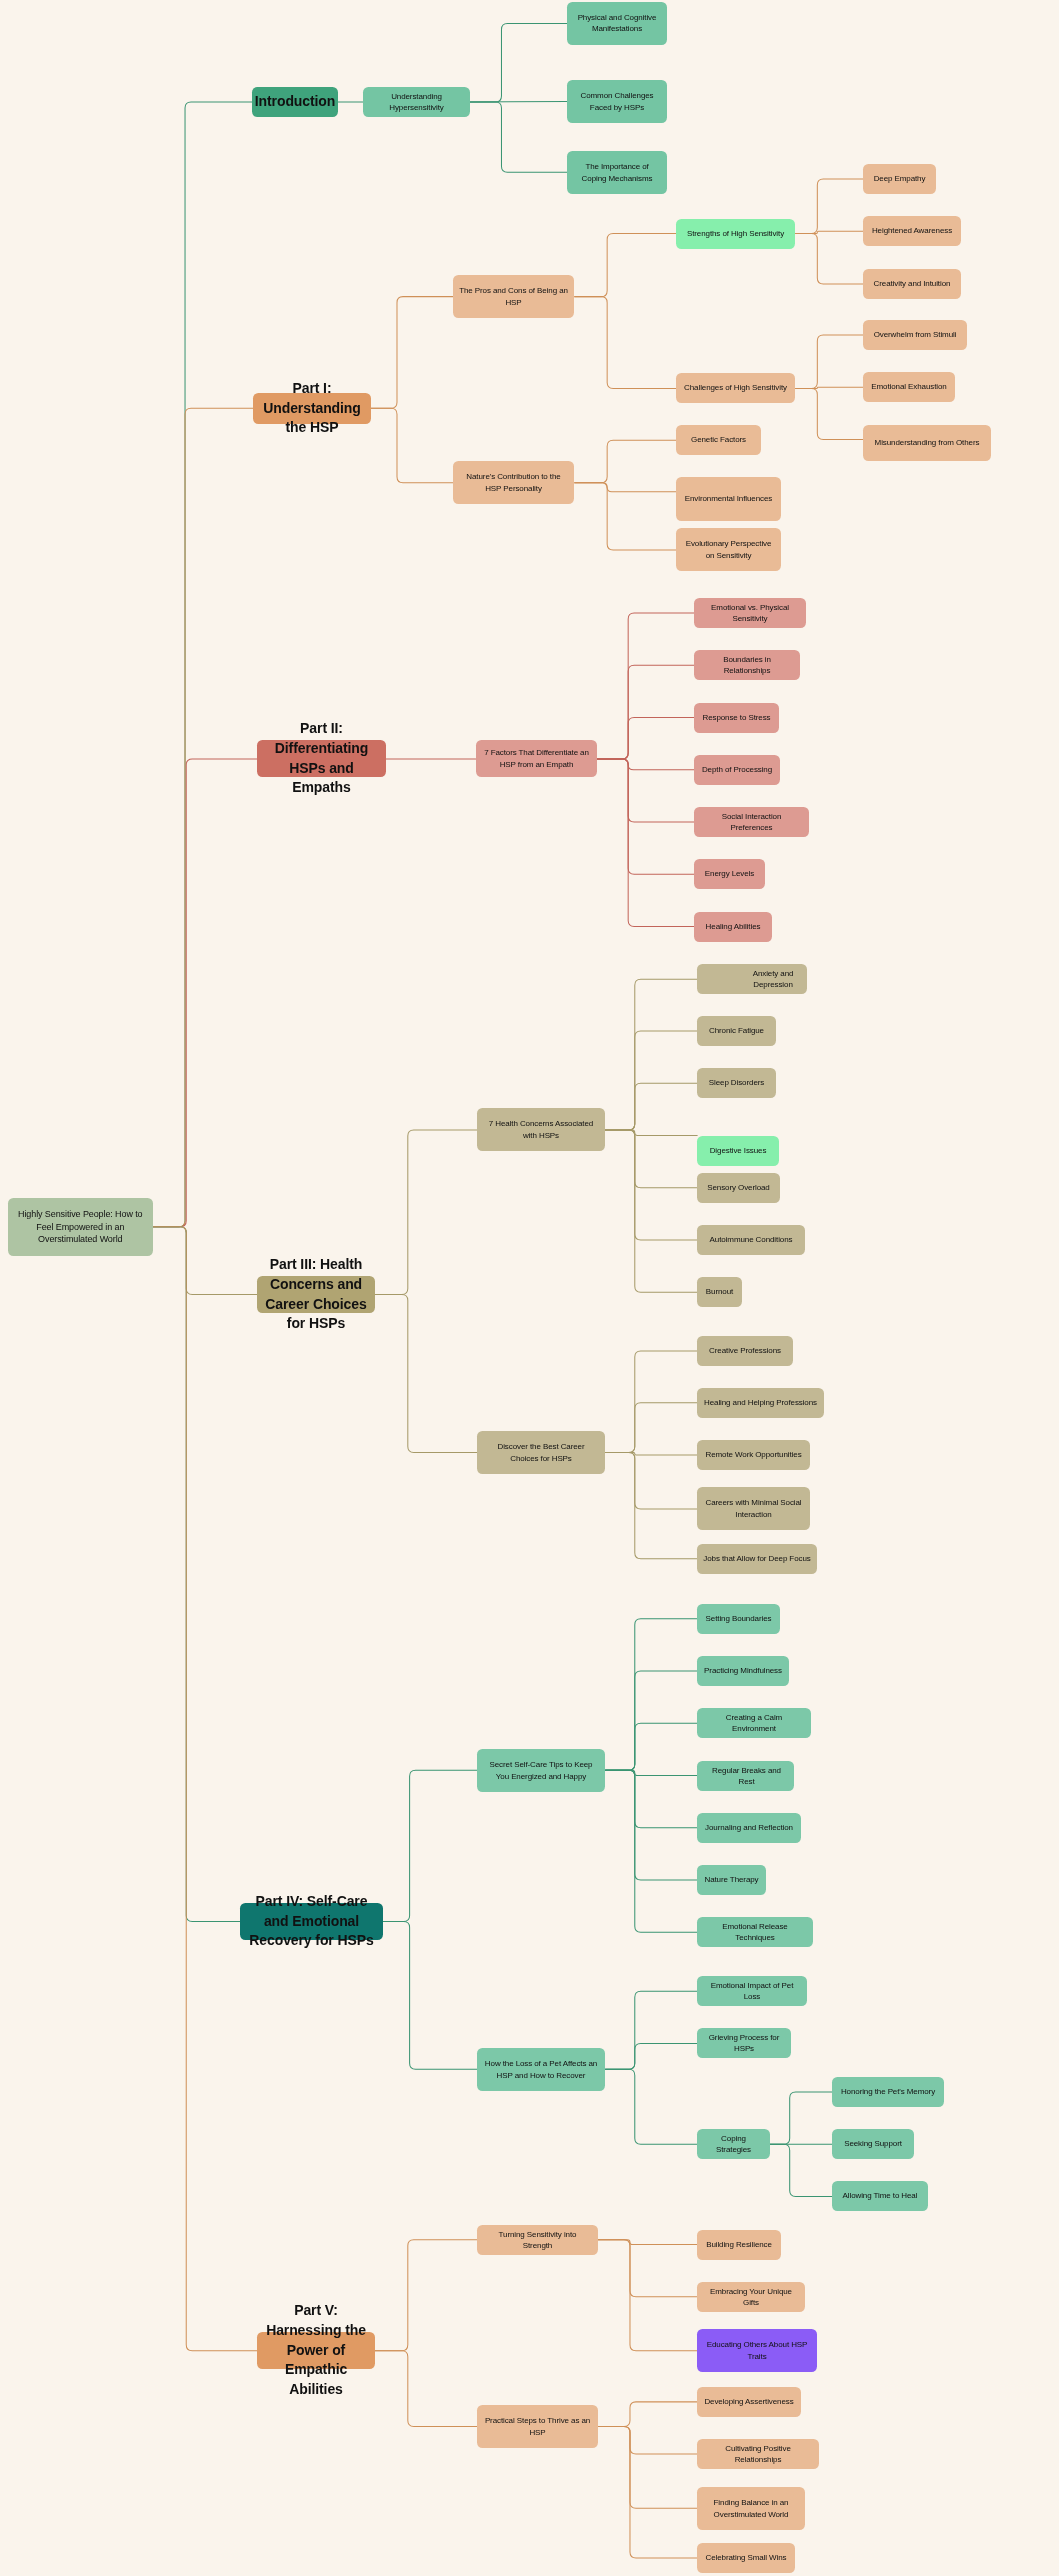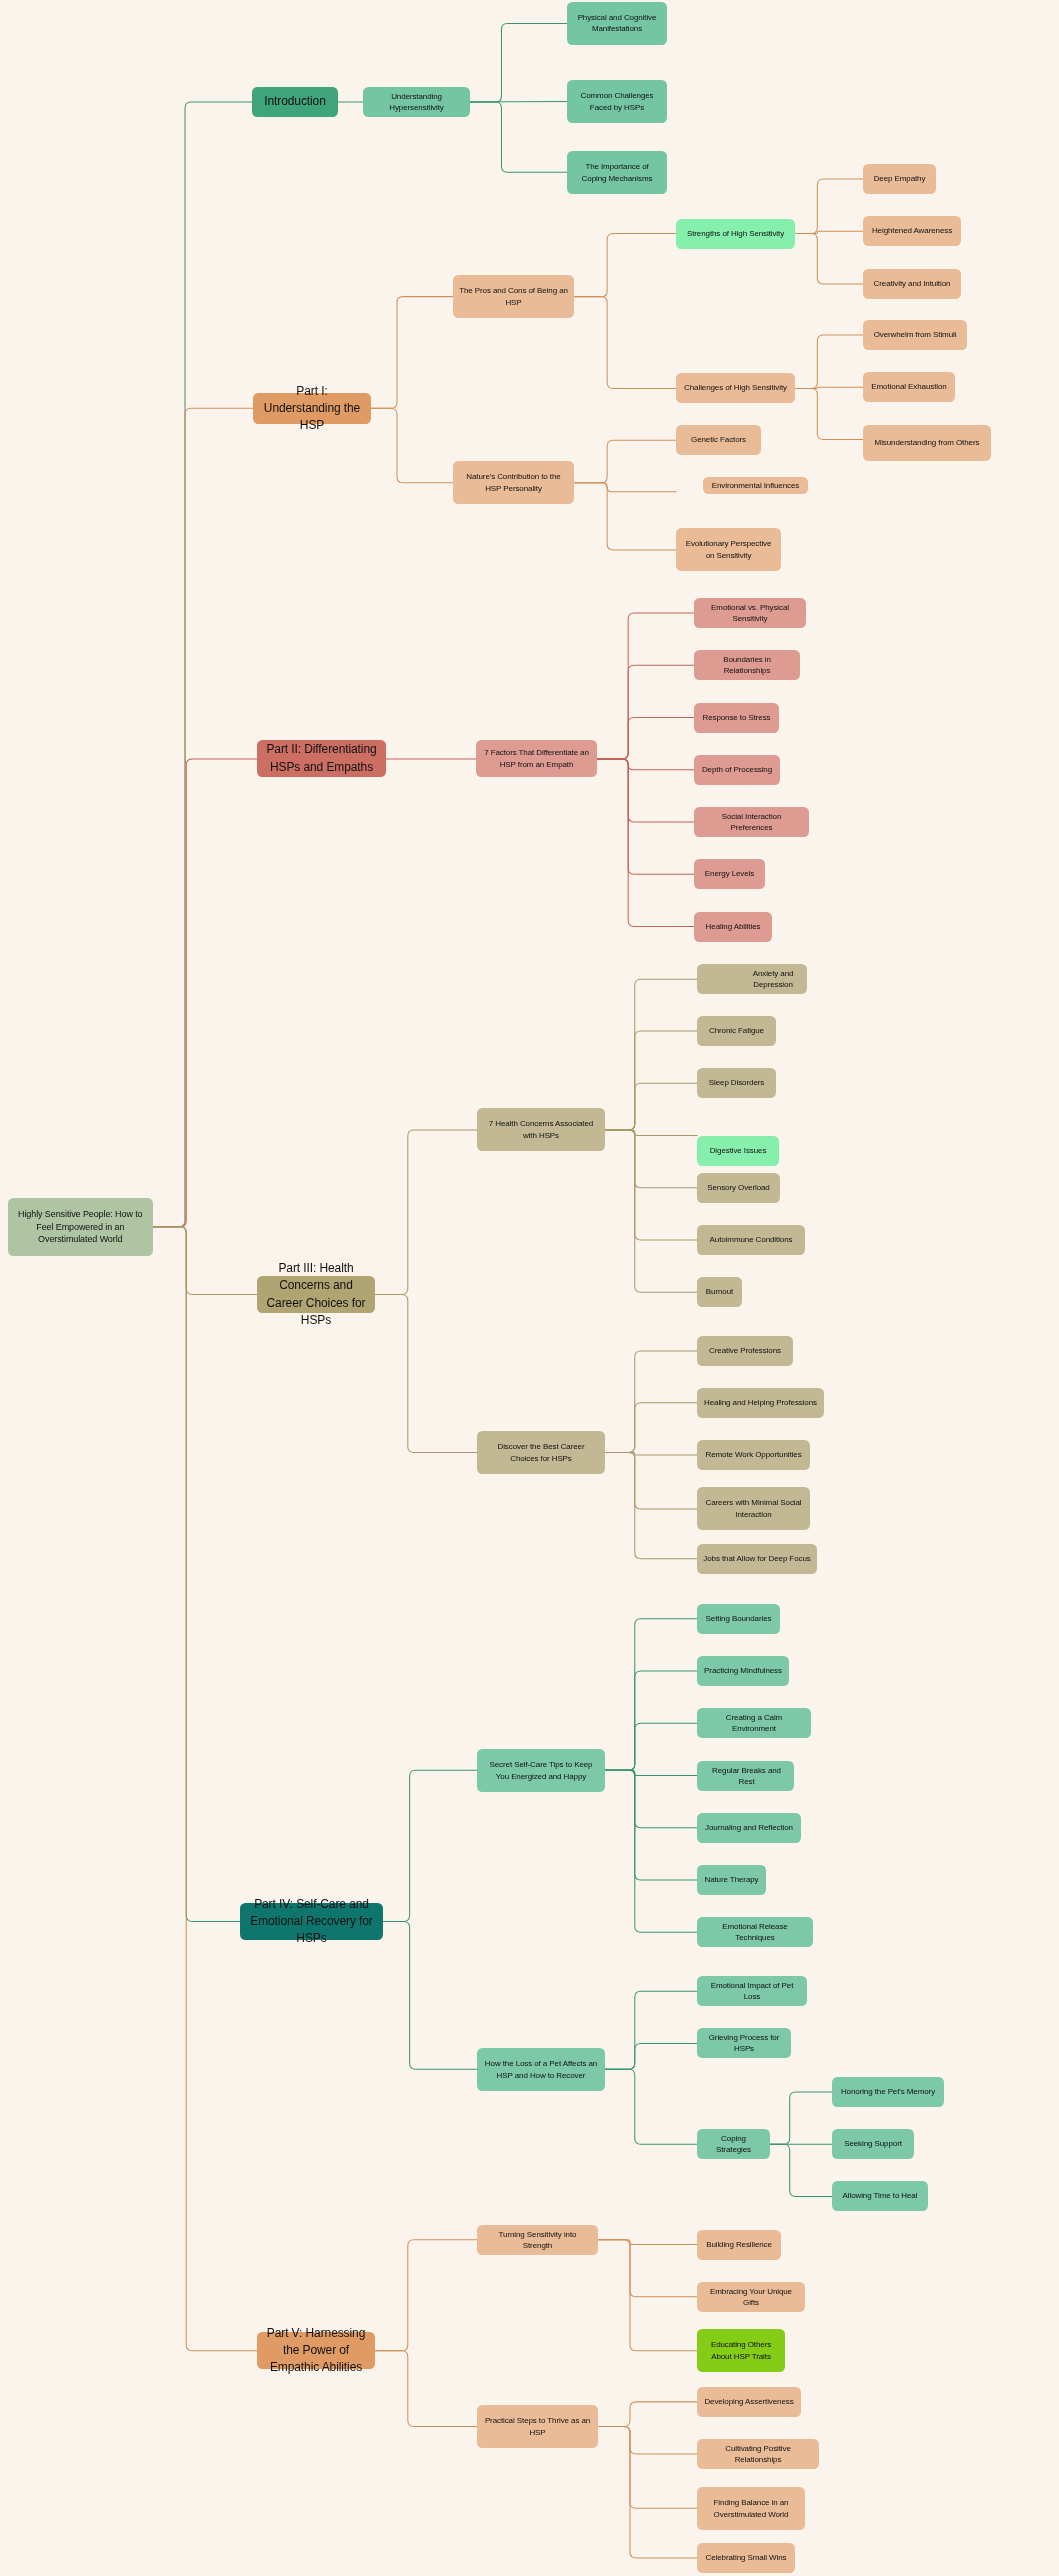--- a/index.html
+++ b/index.html
@@ -31,21 +31,21 @@
     border-radius:5.4px;
     color:#111111;
     line-height:1.42;
     padding:2.4px 6px;
     font-size:8px;
     letter-spacing:-0.1px;
     z-index:2;
     word-wrap:break-word;
   }
   .node.root{ font-size:9px; }
-  .node.part{ font-size:12px; }
+  .node.part{ font-size:14px;font-weight:bold; }
   .node.l2{ font-size:8px; }
   .node.l3{ font-size:8px; }
   .node.l4{ font-size:8px; }
 </style>
 </head>
 <body>
 
 <div id="canvas">
   <svg id="edges" viewBox="0 0 1765 4290" xmlns="http://www.w3.org/2000/svg">
       <path d="M 255 2043 L 298 2043 Q 308 2043 308 2033 L 308 180 Q 308 170 318 170 L 420 170" fill="none" stroke="#3a9472" stroke-width="1.7" stroke-linecap="round"></path>
@@ -130,21 +130,21 @@
       <div class="node l3" style="left: 676px; top: 219px; width: 119px; height: 30px; background: #86efac;">Strengths of High Sensitivity</div>
       <div class="node l4" style="left: 863px; top: 164px; width: 73px; height: 30px; background: rgb(233, 187, 150);">Deep Empathy</div>
       <div class="node l4" style="left: 863px; top: 216px; width: 98px; height: 30px; background: rgb(233, 187, 150);">Heightened Awareness</div>
       <div class="node l3" style="left: 676px; top: 373px; width: 119px; height: 30px; background: rgb(233, 187, 150);">Challenges of High Sensitivity</div>
       <div class="node l4" style="left: 863px; top: 269px; width: 98px; height: 30px; background: rgb(233, 187, 150);">Creativity and Intuition</div>
       <div class="node l4" style="left: 863px; top: 320px; width: 104px; height: 30px; background: rgb(233, 187, 150);">Overwhelm from Stimuli</div>
       <div class="node l4" style="left: 863px; top: 372px; width: 92px; height: 30px; background: rgb(233, 187, 150);">Emotional Exhaustion</div>
       <div class="node l4" style="left: 863px; top: 425px; width: 128px; height: 36px; background: rgb(233, 187, 150);">Misunderstanding from Others</div>
       <div class="node l2" style="left: 453px; top: 461px; width: 121px; height: 43px; background: rgb(233, 187, 150);">Nature's Contribution to the HSP Personality</div>
       <div class="node l3" style="left: 676px; top: 425px; width: 85px; height: 30px; background: rgb(233, 187, 150);">Genetic Factors</div>
-      <div class="node l3" style="left: 703px; top: 477px; width: 105px; height: 17px; background: rgb(233, 187, 150);">Environmental Influences</div>
+      <div class="node l3" style="left: 676px; top: 477px; width: 105px; height: 44px; background: rgb(233, 187, 150);">Environmental Influences</div>
       <div class="node l3" style="left: 676px; top: 528px; width: 105px; height: 43px; background: rgb(233, 187, 150);">Evolutionary Perspective on Sensitivity</div>
       <div class="node part" style="left: 257px; top: 740px; width: 129px; height: 37px; background: rgb(204, 111, 98);">Part II: Differentiating HSPs and Empaths</div>
       <div class="node l2" style="left: 476px; top: 740px; width: 121px; height: 37px; background: rgb(221, 155, 146);">7 Factors That Differentiate an HSP from an Empath</div>
       <div class="node l3" style="left: 694px; top: 598px; width: 112px; height: 30px; background: rgb(221, 155, 146);">Emotional vs. Physical Sensitivity</div>
       <div class="node l3" style="left: 694px; top: 650px; width: 106px; height: 30px; background: rgb(221, 155, 146);">Boundaries in Relationships</div>
       <div class="node l3" style="left: 694px; top: 703px; width: 85px; height: 30px; background: rgb(221, 155, 146);">Response to Stress</div>
       <div class="node l3" style="left: 694px; top: 755px; width: 86px; height: 30px; background: rgb(221, 155, 146);">Depth of Processing</div>
       <div class="node l3" style="left: 694px; top: 807px; width: 115px; height: 30px; background: rgb(221, 155, 146);">Social Interaction Preferences</div>
       <div class="node l3" style="left: 694px; top: 859px; width: 71px; height: 30px; background: rgb(221, 155, 146);">Energy Levels</div>
       <div class="node l3" style="left: 694px; top: 912px; width: 78px; height: 30px; background: rgb(221, 155, 146);">Healing Abilities</div>
@@ -176,21 +176,21 @@
       <div class="node l3" style="left: 697px; top: 1976px; width: 110px; height: 30px; background: rgb(124, 200, 168);">Emotional Impact of Pet Loss</div>
       <div class="node l3" style="left: 697px; top: 2028px; width: 94px; height: 30px; background: rgb(124, 200, 168);">Grieving Process for HSPs</div>
       <div class="node l3" style="left: 697px; top: 2129px; width: 73px; height: 30px; background: rgb(124, 200, 168);">Coping Strategies</div>
       <div class="node l4" style="left: 832px; top: 2077px; width: 112px; height: 30px; background: rgb(124, 200, 168);">Honoring the Pet's Memory</div>
       <div class="node l4" style="left: 832px; top: 2129px; width: 82px; height: 30px; background: rgb(124, 200, 168);">Seeking Support</div>
       <div class="node l4" style="left: 832px; top: 2181px; width: 96px; height: 30px; background: rgb(124, 200, 168);">Allowing Time to Heal</div>
       <div class="node part" style="left: 257px; top: 2332px; width: 118px; height: 37px; background: rgb(224, 154, 99);">Part V: Harnessing the Power of Empathic Abilities</div>
       <div class="node l2" style="left: 477px; top: 2225px; width: 121px; height: 30px; background: rgb(233, 187, 150);">Turning Sensitivity into Strength</div>
       <div class="node l3" style="left: 697px; top: 2230px; width: 84px; height: 30px; background: rgb(233, 187, 150);">Building Resilience</div>
       <div class="node l3" style="left: 697px; top: 2282px; width: 108px; height: 30px; background: rgb(233, 187, 150);">Embracing Your Unique Gifts</div>
-      <div class="node l3" style="left: 697px; top: 2329px; width: 88px; height: 43px; background: #84cc16;">Educating Others About HSP Traits</div>
+      <div class="node l3" style="left: 697px; top: 2329px; width: 120px; height: 43px; background: #8b5cf6;">Educating Others About HSP Traits</div>
       <div class="node l2" style="left: 477px; top: 2405px; width: 121px; height: 43px; background: rgb(233, 187, 150);">Practical Steps to Thrive as an HSP</div>
       <div class="node l3" style="left: 697px; top: 2387px; width: 104px; height: 30px; background: rgb(233, 187, 150);">Developing Assertiveness</div>
       <div class="node l3" style="left: 697px; top: 2439px; width: 122px; height: 30px; background: rgb(233, 187, 150);">Cultivating Positive Relationships</div>
       <div class="node l3" style="left: 697px; top: 2487px; width: 108px; height: 43px; background: rgb(233, 187, 150);">Finding Balance in an Overstimulated World</div>
       <div class="node l3" style="left: 697px; top: 2543px; width: 98px; height: 30px; background: rgb(233, 187, 150);">Celebrating Small Wins</div>
     </div>
 </div>
 
 
 </body></html>

